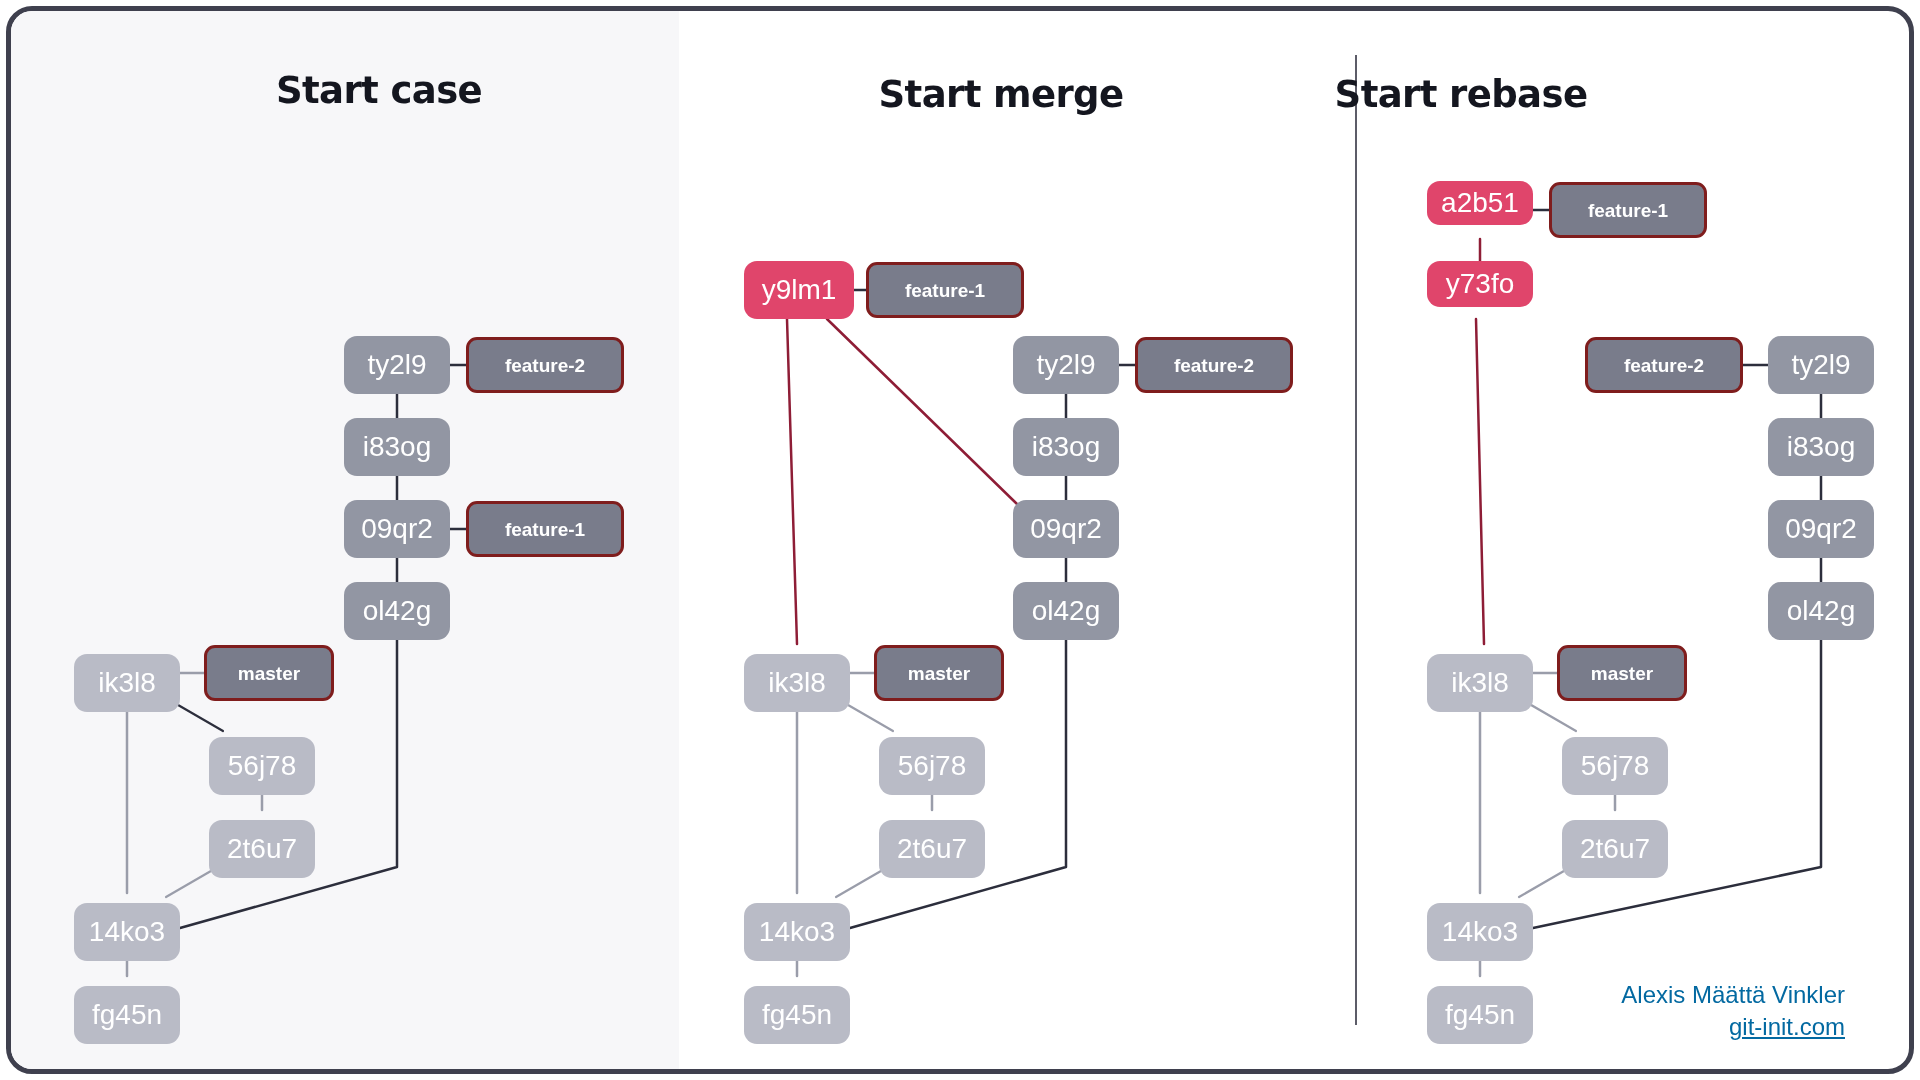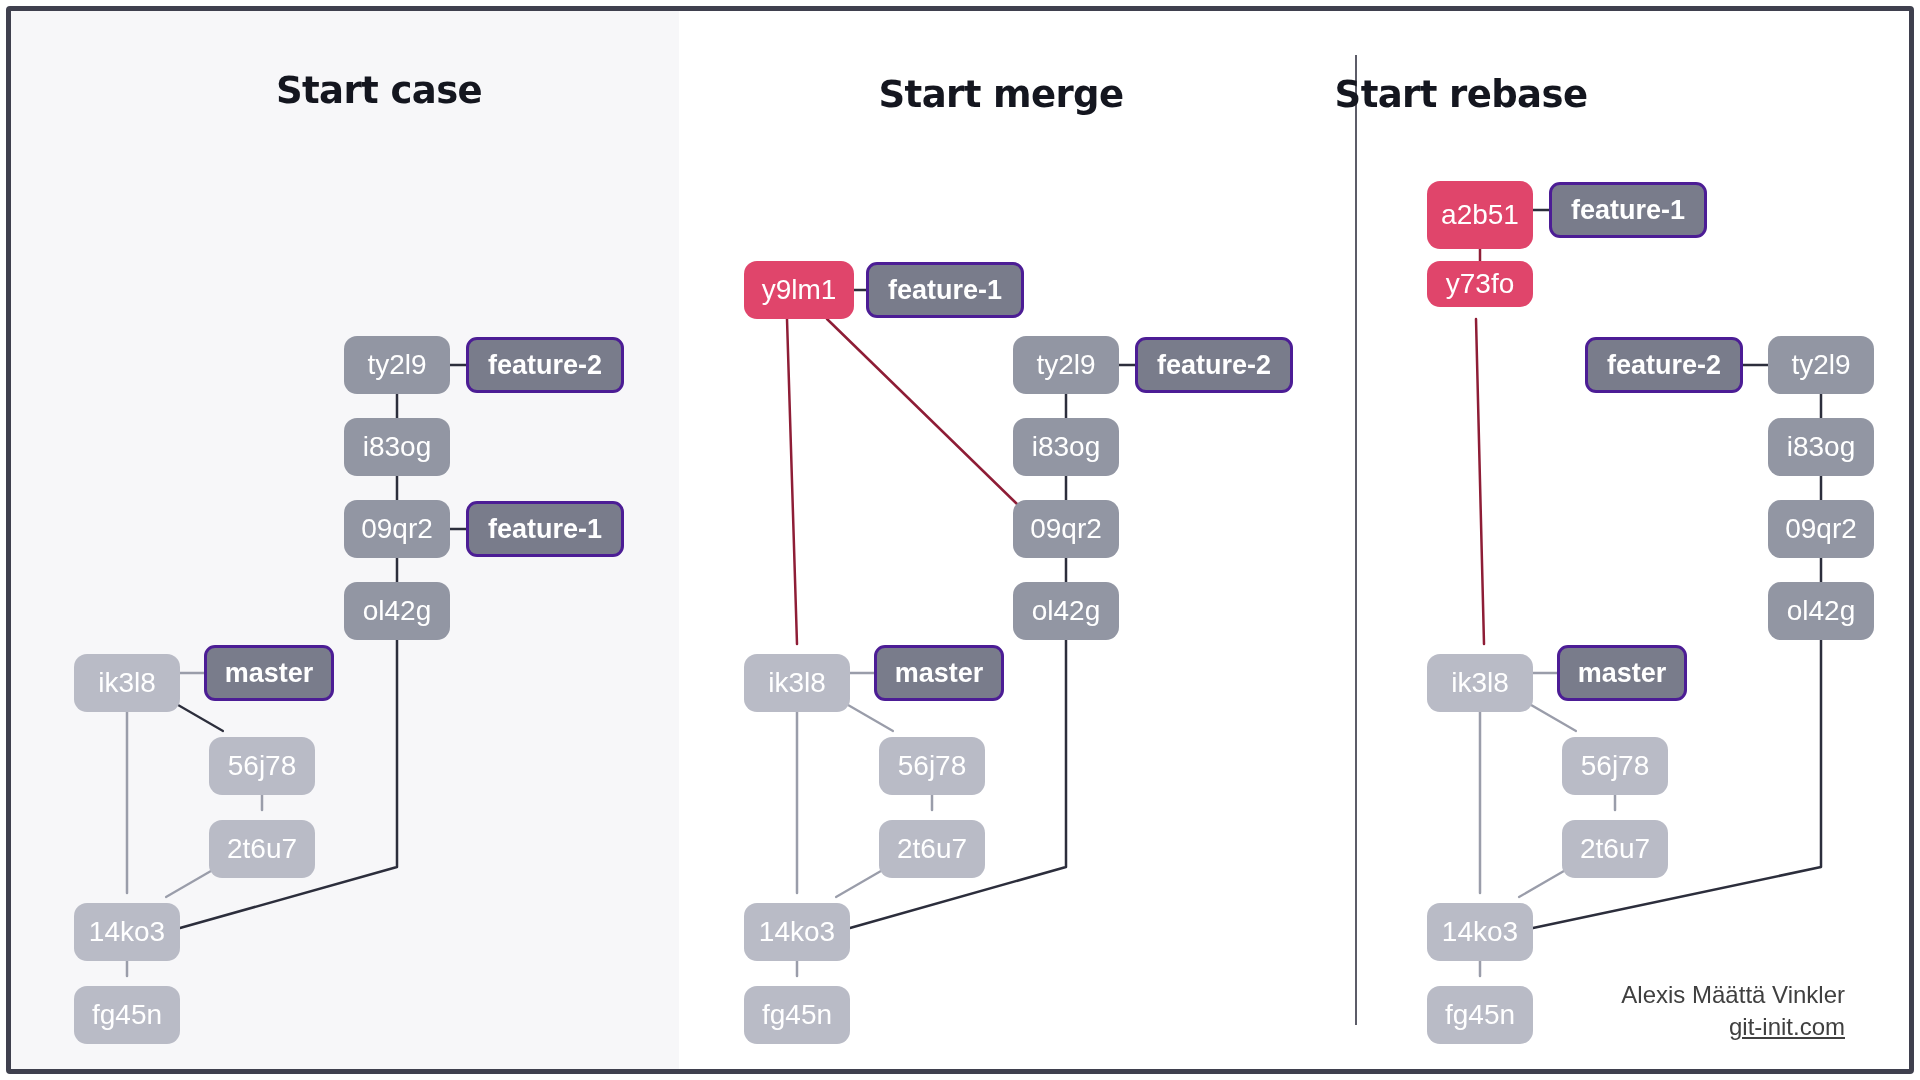--- a/index.html
+++ b/index.html
@@ -8,21 +8,21 @@
     background: #ffffff;
     font-family: "Liberation Sans", sans-serif;
     overflow: hidden;
   }
   #card {
     position: absolute;
     left: 6px; top: 6px;
     width: 1908px; height: 1068px;
     background: #ffffff;
     border: 5px solid #3f404e;
-    border-radius: 4px;
+    border-radius: 26px;
     box-sizing: border-box;
     overflow: hidden;
   }
   #panel-bg-start {
     position: absolute;
     left: 0; top: 0;
     width: 668px; height: 100%;
     background: #f7f7f9;
   }
   #divider {
@@ -66,34 +66,34 @@
   .node.new-commit { background: #e0456b; }
 
   .label {
     position: absolute;
     box-sizing: border-box;
     display: flex;
     align-items: center;
     justify-content: center;
     border-radius: 11px;
     background: #797c8b;
-    border: 3px solid #4c1d95;
+    border: 3px solid #7f1d1d;
     color: #ffffff;
-    font-size: 27px;
+    font-size: 19px;
     font-weight: bold;
     font-family: "Liberation Sans", sans-serif;
     white-space: nowrap;
     line-height: 1;
   }
   #credit {
     position: absolute;
     right: 64px;
     top: 968px;
     text-align: right;
-    color: #404040;
+    color: #0369a1;
     font-size: 24px;
     line-height: 1.35;
   }
   #credit .site { text-decoration: underline; }
 </style>
 </head>
 <body>
 
 <div id="card">
 
@@ -173,21 +173,21 @@
       <div class="node feature-commit" style="left: 1002px; top: 489px; width: 106px; height: 58px;">09qr2</div>
       <div class="node feature-commit" style="left: 1002px; top: 571px; width: 106px; height: 58px;">ol42g</div>
       <div class="node master-commit" style="left: 733px; top: 633px; width: 106px; height: 58px;">ik3l8</div>
       <div class="node master-commit" style="left: 868px; top: 716px; width: 106px; height: 58px;">56j78</div>
       <div class="node master-commit" style="left: 868px; top: 799px; width: 106px; height: 58px;">2t6u7</div>
       <div class="node master-commit" style="left: 733px; top: 882px; width: 106px; height: 58px;">14ko3</div>
       <div class="node master-commit" style="left: 733px; top: 965px; width: 106px; height: 58px;">fg45n</div>
       <div class="label" style="left: 855px; top: 251px; width: 158px; height: 56px;">feature-1</div>
       <div class="label" style="left: 1124px; top: 326px; width: 158px; height: 56px;">feature-2</div>
       <div class="label" style="left: 863px; top: 634px; width: 130px; height: 56px;">master</div>
-      <div class="node new-commit" style="left: 1416px; top: 170px; width: 106px; height: 68px;">a2b51</div>
+      <div class="node new-commit" style="left: 1416px; top: 170px; width: 106px; height: 44px;">a2b51</div>
       <div class="node new-commit" style="left: 1416px; top: 250px; width: 106px; height: 46px;">y73fo</div>
       <div class="node feature-commit" style="left: 1757px; top: 325px; width: 106px; height: 58px;">ty2l9</div>
       <div class="node feature-commit" style="left: 1757px; top: 407px; width: 106px; height: 58px;">i83og</div>
       <div class="node feature-commit" style="left: 1757px; top: 489px; width: 106px; height: 58px;">09qr2</div>
       <div class="node feature-commit" style="left: 1757px; top: 571px; width: 106px; height: 58px;">ol42g</div>
       <div class="node master-commit" style="left: 1416px; top: 633px; width: 106px; height: 58px;">ik3l8</div>
       <div class="node master-commit" style="left: 1551px; top: 716px; width: 106px; height: 58px;">56j78</div>
       <div class="node master-commit" style="left: 1551px; top: 799px; width: 106px; height: 58px;">2t6u7</div>
       <div class="node master-commit" style="left: 1416px; top: 882px; width: 106px; height: 58px;">14ko3</div>
       <div class="node master-commit" style="left: 1416px; top: 965px; width: 106px; height: 58px;">fg45n</div>

